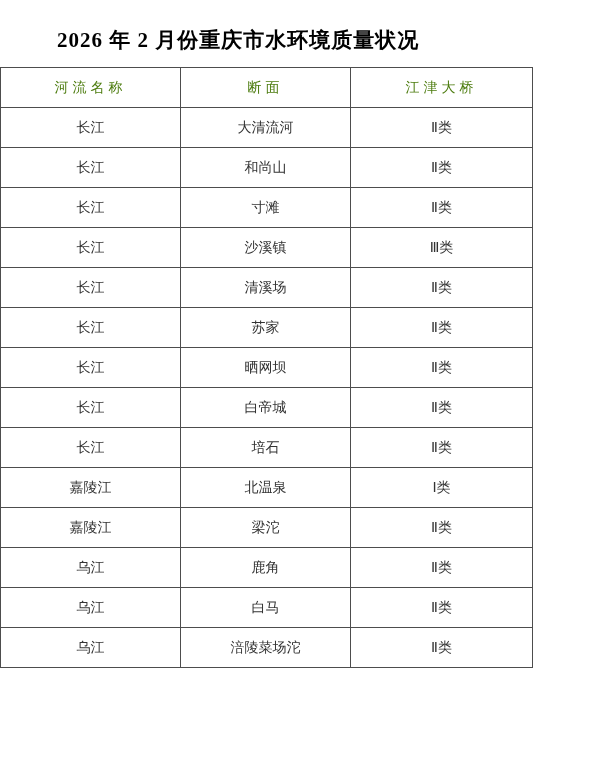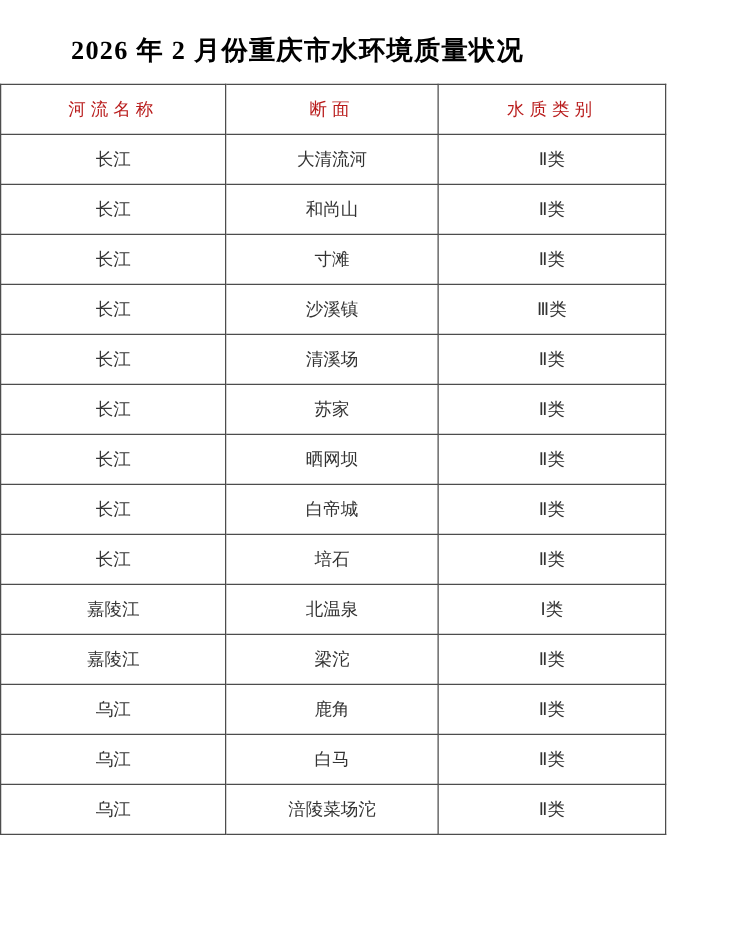--- a/index.html
+++ b/index.html
@@ -45,21 +45,21 @@
     vertical-align: middle;
     font-size: 14px;
     font-weight: normal;
     padding: 0;
     overflow: hidden;
     white-space: nowrap;
   }
   table.water-table th {
     font-family: "Liberation Serif", "DejaVu Serif", serif;
     letter-spacing: 4px;
-    color: #b91c1c;
+    color: #4d7c0f;
     margin-left: 16px;
   }
   table.water-table td {
     font-family: "Liberation Sans", "DejaVu Sans", sans-serif;
     color: #333333;
   }
   col.c1 { width: 180px; }
   col.c2 { width: 170px; }
   col.c3 { width: 182px; }
 </style>
@@ -72,21 +72,21 @@
   <table class="water-table">
     <colgroup>
       <col class="c1">
       <col class="c2">
       <col class="c3">
     </colgroup>
     <thead>
       <tr>
           <th>河流名称</th>
           <th>断面</th>
-          <th>水质类别</th>
+          <th>江津大桥</th>
         </tr>
     </thead>
     <tbody>
         <tr>
           <td>长江</td>
           <td>大清流河</td>
           <td>Ⅱ类</td>
         </tr>
         <tr>
           <td>长江</td>

